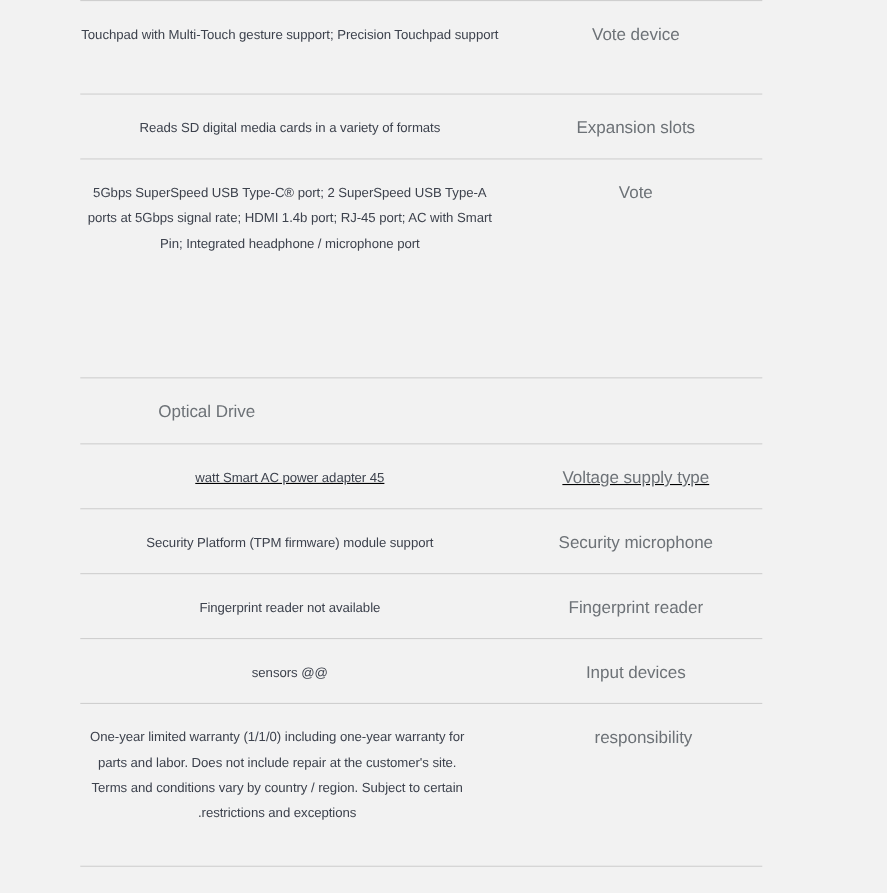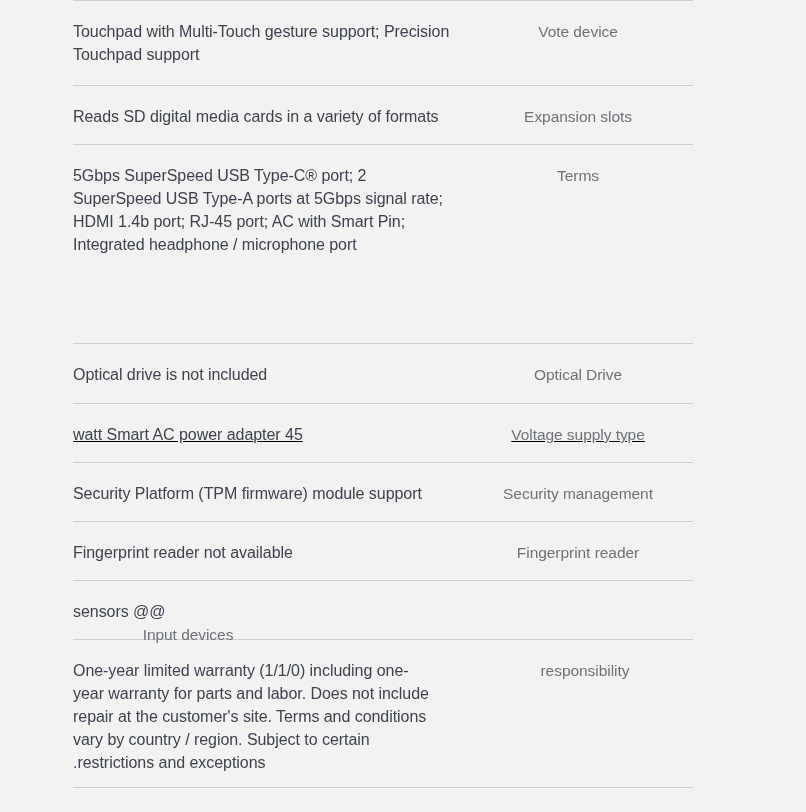--- a/index.html
+++ b/index.html
@@ -25,80 +25,79 @@
     justify-content: flex-start;
     border-top: 1px solid #cfcfcf;
     box-sizing: border-box;
   }
   .spec-row:last-child {
     border-bottom: 1px solid #cfcfcf;
   }
   .cell-value {
     width: 390px;
     box-sizing: border-box;
-    text-align: left;
+    text-align: center;
     padding-right: 9px;
     color: #3d424d;
-    font-size: 16px;
+    font-size: 12px;
     line-height: 23px;
     letter-spacing: -0.05px;
   }
   .cell-label {
     width: 230px;
     box-sizing: border-box;
     text-align: center;
     color: #6d7277;
     font-size: 15.5px;
     line-height: 23px;
     letter-spacing: -0.05px;
   }
   
   .r-touchpad { height: 85px; padding-top: 19px; }
   .r-expansion { height: 59px; padding-top: 19px; }
   .r-ports { height: 199px; padding-top: 19px; }
   .r-optical { height: 60px; padding-top: 19px; }
   .r-voltage { height: 59px; padding-top: 19px; text-decoration: underline; }
   .r-security { height: 59px; padding-top: 19px; }
   .r-fingerprint { height: 59px; padding-top: 19px; }
-  .r-input { height: 59px; padding-top: 19px; flex-direction: column; }
+  .r-input { height: 59px; padding-top: 19px; }
   .r-responsibility { height: 149px; padding-top: 19px; gap: 37px; }
 </style>
 </head>
 <body>
 
 <div class="spec-table">
 
   <div class="spec-row r-touchpad">
     <div class="cell-value">Touchpad with Multi-Touch gesture support; Precision Touchpad support</div>
     <div class="cell-label">Vote device</div>
   </div>
 
   <div class="spec-row r-expansion">
     <div class="cell-value">Reads SD digital media cards in a variety of formats</div>
     <div class="cell-label">Expansion slots</div>
   </div>
 
   <div class="spec-row r-ports">
     <div class="cell-value">5Gbps SuperSpeed USB Type-C® port; 2 SuperSpeed USB Type-A ports at 5Gbps signal rate; HDMI 1.4b port; RJ-45 port; AC with Smart Pin; Integrated headphone / microphone port</div>
-    <div class="cell-label">Terms</div>
+    <div class="cell-label">Vote</div>
   </div>
 
   <div class="spec-row r-optical">
-    <div class="cell-value">Optical drive is not included</div>
     <div class="cell-label">Optical Drive</div>
   </div>
 
   <div class="spec-row r-voltage">
     <div class="cell-value">watt Smart AC power adapter 45</div>
     <div class="cell-label">Voltage supply type</div>
   </div>
 
   <div class="spec-row r-security">
     <div class="cell-value">Security Platform (TPM firmware) module support</div>
-    <div class="cell-label">Security management</div>
+    <div class="cell-label">Security microphone</div>
   </div>
 
   <div class="spec-row r-fingerprint">
     <div class="cell-value">Fingerprint reader not available</div>
     <div class="cell-label">Fingerprint reader</div>
   </div>
 
   <div class="spec-row r-input">
     <div class="cell-value">sensors @@</div>
     <div class="cell-label">Input devices</div>

